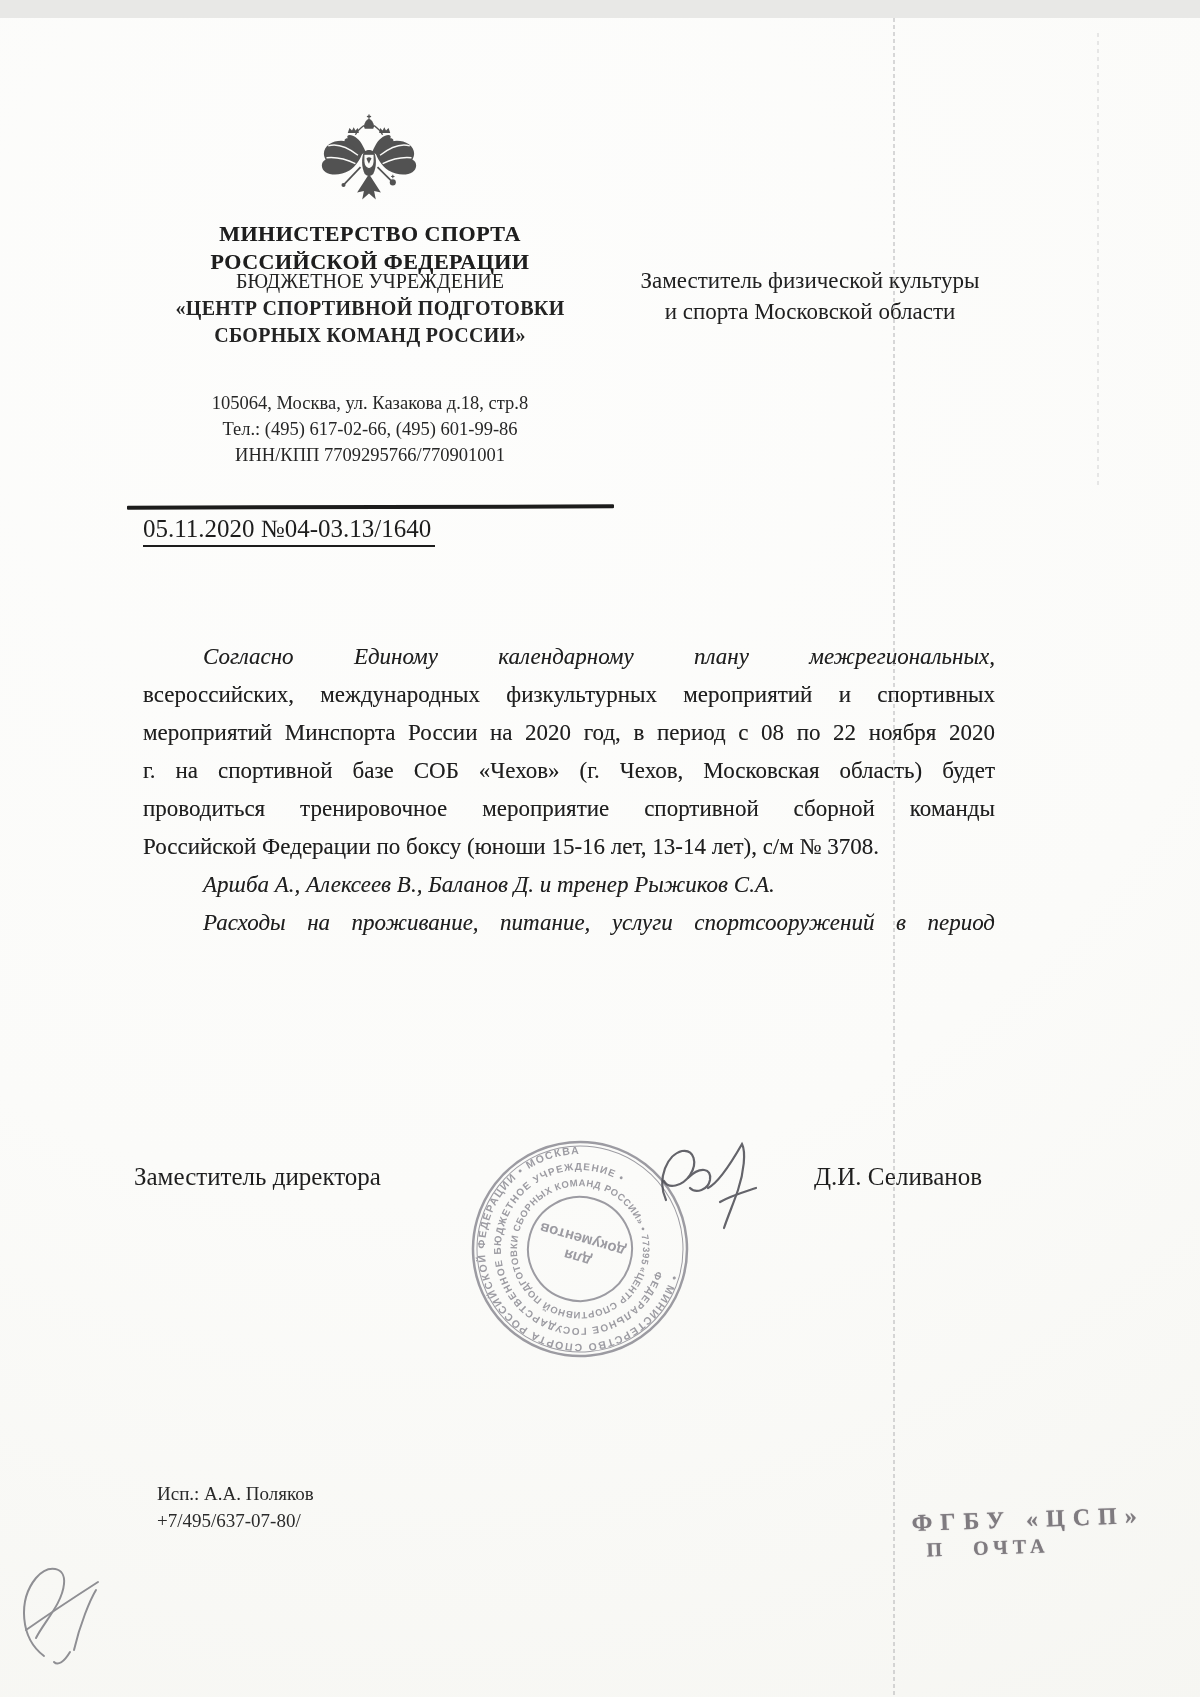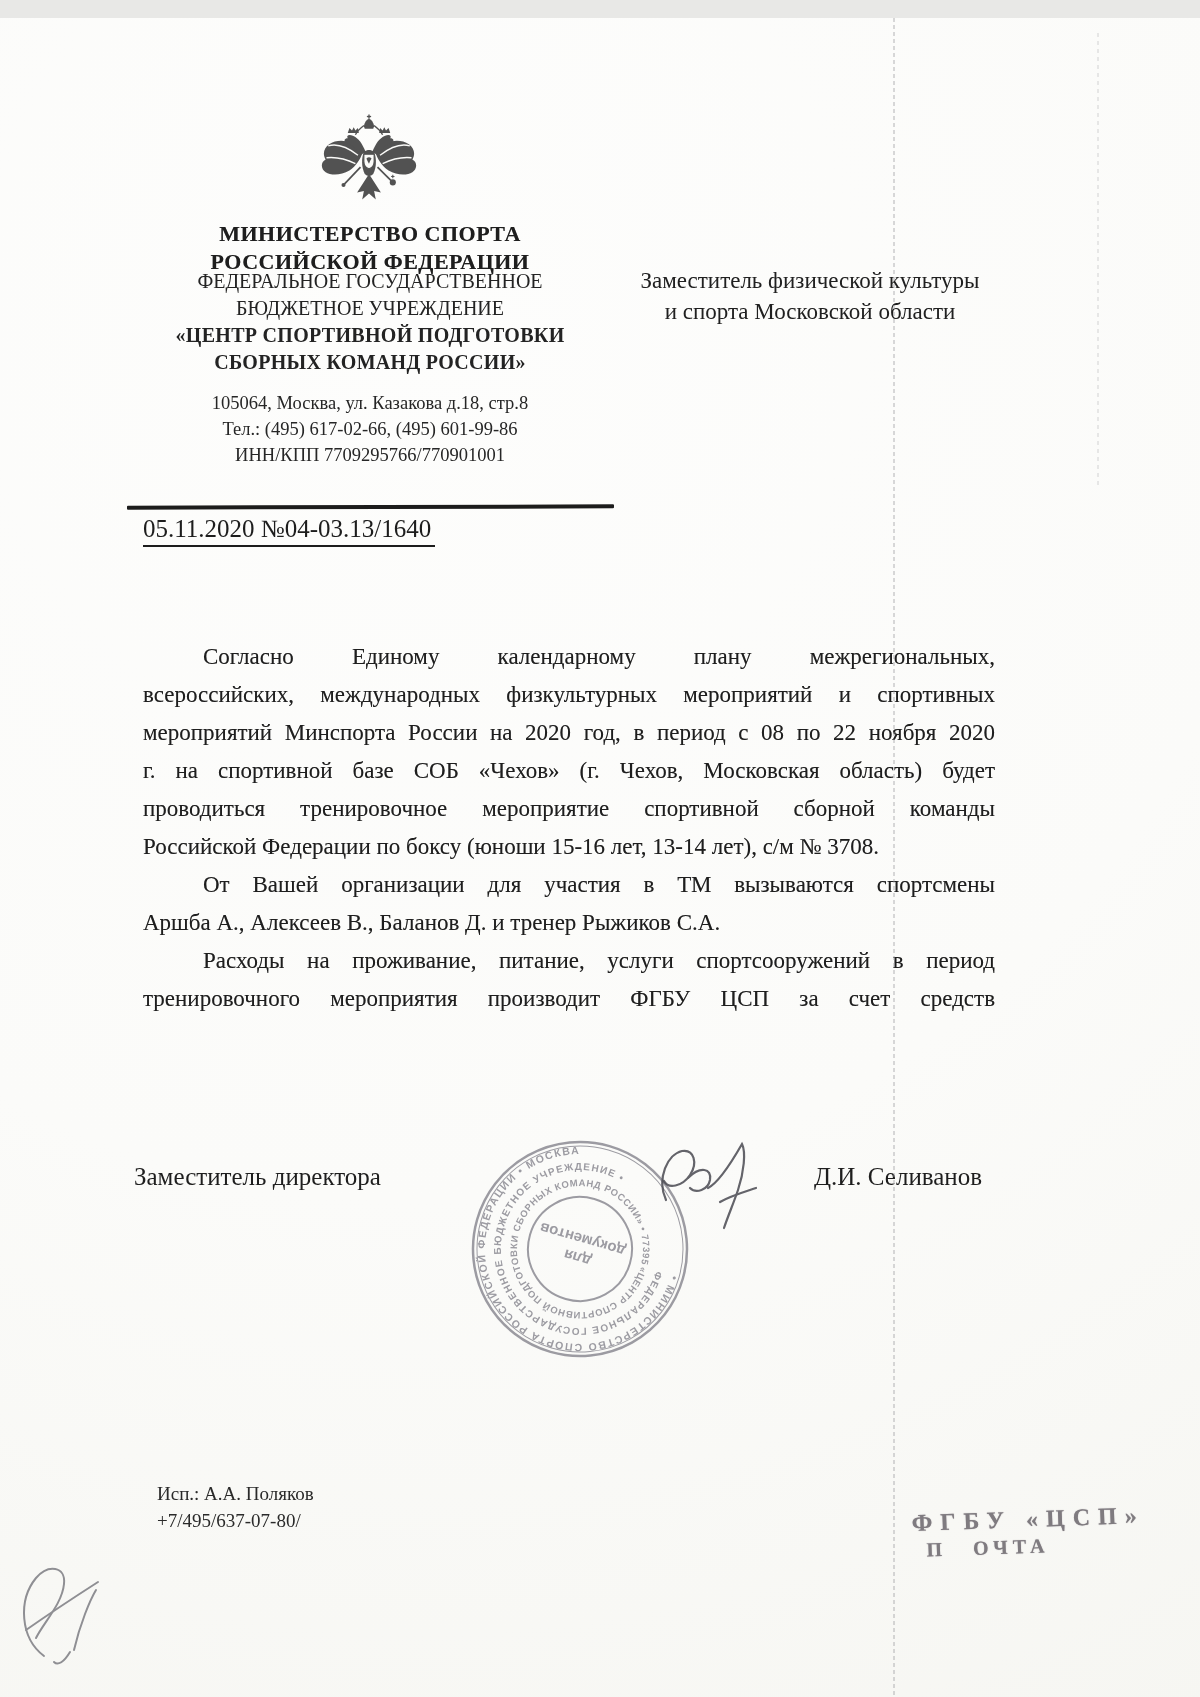--- a/index.html
+++ b/index.html
@@ -20,21 +20,21 @@
   .org .b{font-weight:bold;letter-spacing:.3px;}
   .contacts{left:140px;top:372px;width:460px;text-align:center;font-size:18.5px;line-height:26px;color:#262626;}
   .recipient{left:598px;top:247px;width:424px;text-align:center;font-size:23px;line-height:31px;color:#202020;}
   .head-rule{left:127px;top:487px;width:487px;height:4px;background:#1c1c1c;border-radius:1px;transform:rotate(-.15deg);}
   .ref{left:143px;top:497px;font-size:25px;color:#1d1d1d;border-bottom:2px solid #1d1d1d;padding:0 4px 2px 0;}
   
   .body{left:143px;top:620px;width:852px;font-size:23px;color:#1e1e1e;text-shadow:0 0 .4px rgba(0,0,0,.35);}
   .para{margin:0;}
   .para .line{line-height:38px;text-align:justify;text-align-last:justify;}
   .para .line.last{text-align-last:left;}
-  .para .line:first-child{text-indent:60px;}
+  .para .line:first-child{text-indent:60px;font-style:italic;}
   
   .sig-title{left:134px;top:1145px;font-size:25px;color:#1e1e1e;}
   .sig-name{left:814px;top:1145px;font-size:25px;color:#1e1e1e;}
   
   .executor{left:157px;top:1462px;font-size:19px;line-height:27px;color:#2a2a2a;}
   
   .corner-stamp{left:912px;top:1488px;color:#6f6a70;opacity:.88;transform:rotate(-2deg);
     font-family:"Liberation Serif",serif;text-shadow:0 0 1px rgba(111,106,112,.7);}
   .corner-stamp .l1{font-weight:bold;font-size:24px;letter-spacing:8px;}
   .corner-stamp .l2{font-weight:bold;font-size:20px;letter-spacing:5px;word-spacing:16px;margin:2px 0 0 14px;}
@@ -99,21 +99,20 @@
       <path d="M57,52 q3,-3 6,0 q-2,3 -3,6 q-2,-3 -3,-6 z"></path>
     </g>
   </svg>
 
   <div class="t ministry">
     <div>МИНИСТЕРСТВО СПОРТА</div>
     <div>РОССИЙСКОЙ ФЕДЕРАЦИИ</div>
   </div>
 
   <div class="t org">
-    <div>ФЕДЕРАЛЬНОЕ ГОСУДАРСТВЕННОЕ</div>
     <div>БЮДЖЕТНОЕ УЧРЕЖДЕНИЕ</div>
     <div class="b">«ЦЕНТР СПОРТИВНОЙ ПОДГОТОВКИ</div>
     <div class="b">СБОРНЫХ КОМАНД РОССИИ»</div>
   </div>
 
   <div class="t contacts">
     <div>105064, Москва, ул. Казакова д.18, стр.8</div>
     <div>Тел.: (495) 617-02-66, (495) 601-99-86</div>
     <div>ИНН/КПП 7709295766/770901001</div>
   </div>
@@ -130,26 +129,24 @@
   <div class="t body">
     <div class="para">
         <div class="line">Согласно Единому календарному плану межрегиональных,</div>
         <div class="line">всероссийских, международных физкультурных мероприятий и спортивных</div>
         <div class="line">мероприятий Минспорта России на 2020 год, в период с 08 по 22 ноября 2020</div>
         <div class="line">г. на спортивной базе СОБ «Чехов» (г. Чехов, Московская область) будет</div>
         <div class="line">проводиться тренировочное мероприятие спортивной сборной команды</div>
         <div class="line last">Российской Федерации по боксу (юноши 15-16 лет, 13-14 лет), с/м № 3708.</div>
       </div>
     <div class="para">
-        <div class="line">От Вашей организации для участия в ТМ вызываются спортсмены</div>
         <div class="line last">Аршба А., Алексеев В., Баланов Д. и тренер Рыжиков С.А.</div>
       </div>
     <div class="para">
         <div class="line">Расходы на проживание, питание, услуги спортсооружений в период</div>
-        <div class="line">тренировочного мероприятия производит ФГБУ ЦСП за счет средств</div>
       </div>
   </div>
 
   <div class="t sig-title">Заместитель директора</div>
   <div class="t sig-name">Д.И. Селиванов</div>
 
   <svg class="t stamp-svg" style="left:465px;top:1116px;width:230px;height:230px;" viewBox="0 0 230 230" aria-hidden="true">
     <defs>
       <path id="ringA" d="M115,115 m-95,0 a95,95 0 1,1 190,0 a95,95 0 1,1 -190,0"></path>
       <path id="ringB" d="M115,115 m-79,0 a79,79 0 1,1 158,0 a79,79 0 1,1 -158,0"></path>

